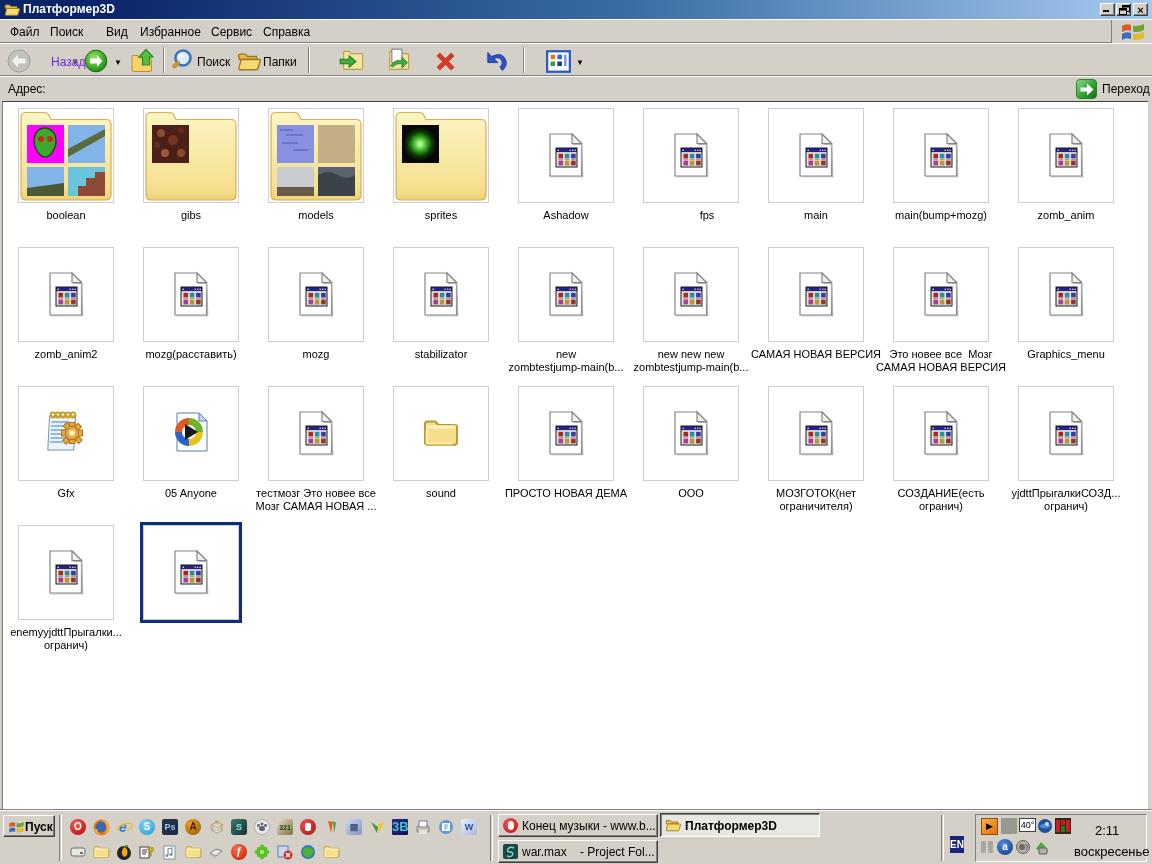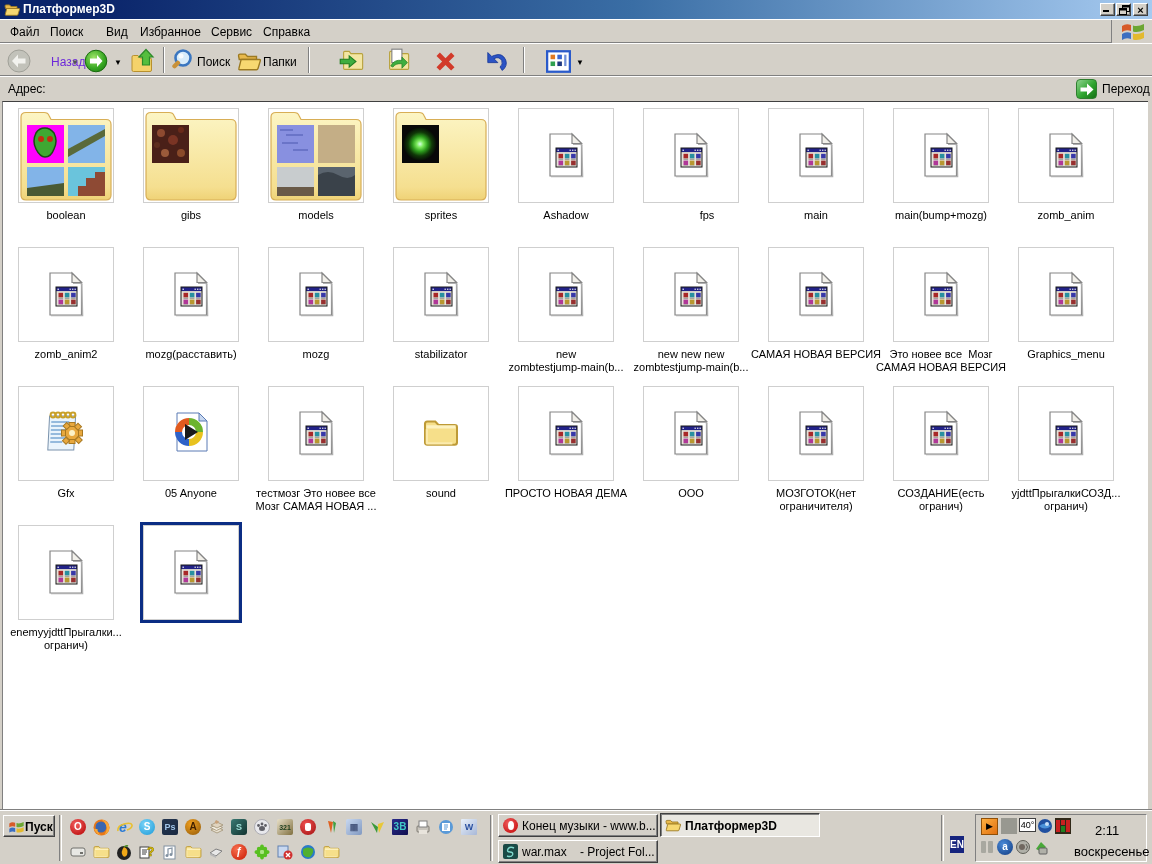--- a/index.html
+++ b/index.html
@@ -497,21 +497,21 @@
           <path d="M10 2 L11 14 L13 4 Z" fill="#40A040"></path>
         </svg></div>
       <div class="qicon" style="left:346px;top:8px">
         <div style="width:16px;height:16px;border-radius:2px;background:linear-gradient(135deg,#C8D8F0,#8098C0);color:#4A5A80;font-size:9px;font-weight:bold;text-align:center;line-height:16px">▦</div>
       </div>
       <div class="qicon" style="left:369px;top:8px"><svg width="16" height="16">
           <path d="M2 3 L8 14 L9 8 Z" fill="#3A9A3A"></path>
           <path d="M9 8 L10 14 L15 3 L9 5 Z" fill="#E8C838"></path>
         </svg></div>
       <div class="qicon" style="left:392px;top:8px">
-        <div style="width:16px;height:16px;border-radius:1px;background:linear-gradient(135deg,#2A2A8A,#101050);color:#fff;font-size:9px;font-weight:bold;text-align:center;line-height:16px"><span style="font-size:10px;color:#40C8C8">3B</span></div>
+        <div style="width:16px;height:16px;border-radius:1px;background:linear-gradient(135deg,#2A2A8A,#101050);color:#fff;font-size:9px;font-weight:bold;text-align:center;line-height:16px"><span style="font-size:13px;color:#40C8C8">3B</span></div>
       </div>
       <div class="qicon" style="left:415px;top:8px"><svg width="16" height="16">
           <rect x="2" y="7" width="12" height="6" rx="1" fill="#C8C4BC" stroke="#807C74"></rect>
           <rect x="4" y="2" width="8" height="6" fill="#fff" stroke="#808080"></rect>
           <rect x="4" y="11" width="8" height="4" fill="#E8E4DC"></rect>
         </svg></div>
       <div class="qicon" style="left:438px;top:8px"><svg width="16" height="16">
           <circle cx="8" cy="8" r="7" fill="#5A9AD8"></circle>
           <rect x="4" y="4" width="8" height="8" fill="#fff"></rect>
           <path d="M6 6 h4 M6 8 h4 M6 10 h3" stroke="#5A9AD8"></path>

